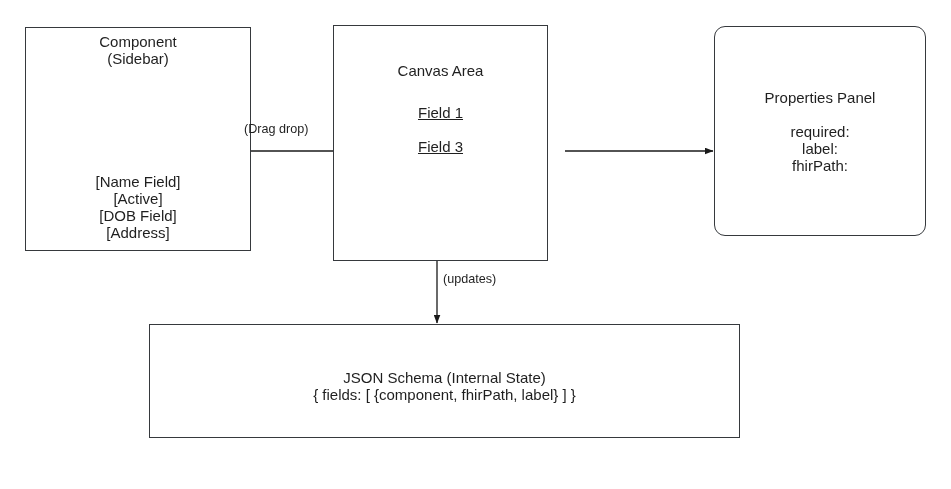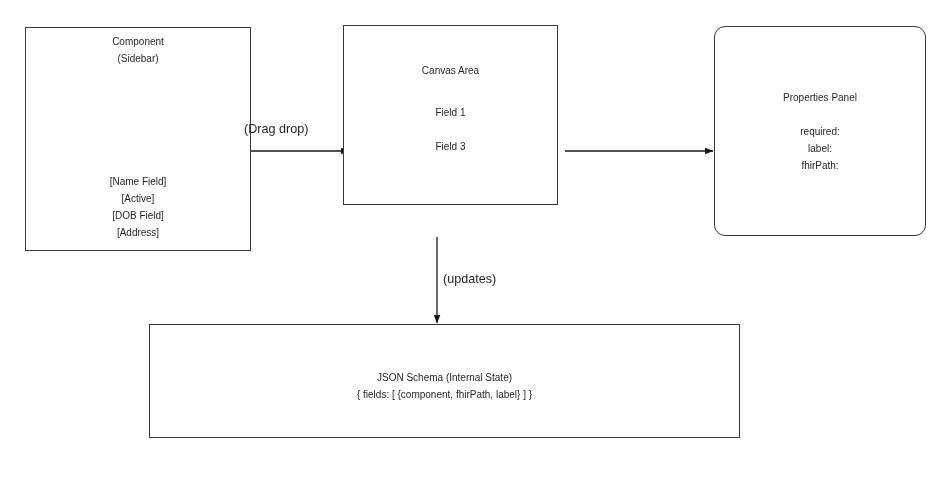--- a/index.html
+++ b/index.html
@@ -25,21 +25,21 @@
     position: absolute;
     box-sizing: border-box;
     background: #ffffff;
     border: 1.4px solid #36393d;
     display: flex;
     flex-direction: column;
     align-items: center;
     text-align: center;
   }
   .node-text {
-    font-size: 10px;
+    font-size: 15px;
     line-height: 17px;
     color: #1f1f1f;
     white-space: pre;
   }
   
   #node-palette {
     left: 25px;
     top: 27px;
     width: 226px;
     height: 224px;
@@ -51,39 +51,40 @@
     right: 0;
   }
   #node-palette .list-block {
     position: absolute;
     top: 145px;
     left: 0;
     right: 0;
   }
   
   #node-canvas-area {
-    left: 343px;
+    left: 333px;
     top: 25px;
     width: 215px;
-    height: 180px;
+    height: 236px;
   }
   #node-canvas-area .title-block {
     position: absolute;
     top: 36px;
     left: 0;
     right: 0;
   }
   #node-canvas-area .fields-block {
     position: absolute;
     top: 78px;
     left: 0;
     right: 0;
   }
   #node-canvas-area .field-row {
     margin-bottom: 17px;
+    text-decoration: underline;
   }
   
   #node-properties {
     left: 714px;
     top: 26px;
     width: 212px;
     height: 210px;
     border-radius: 11px;
   }
   #node-properties .title-block {

